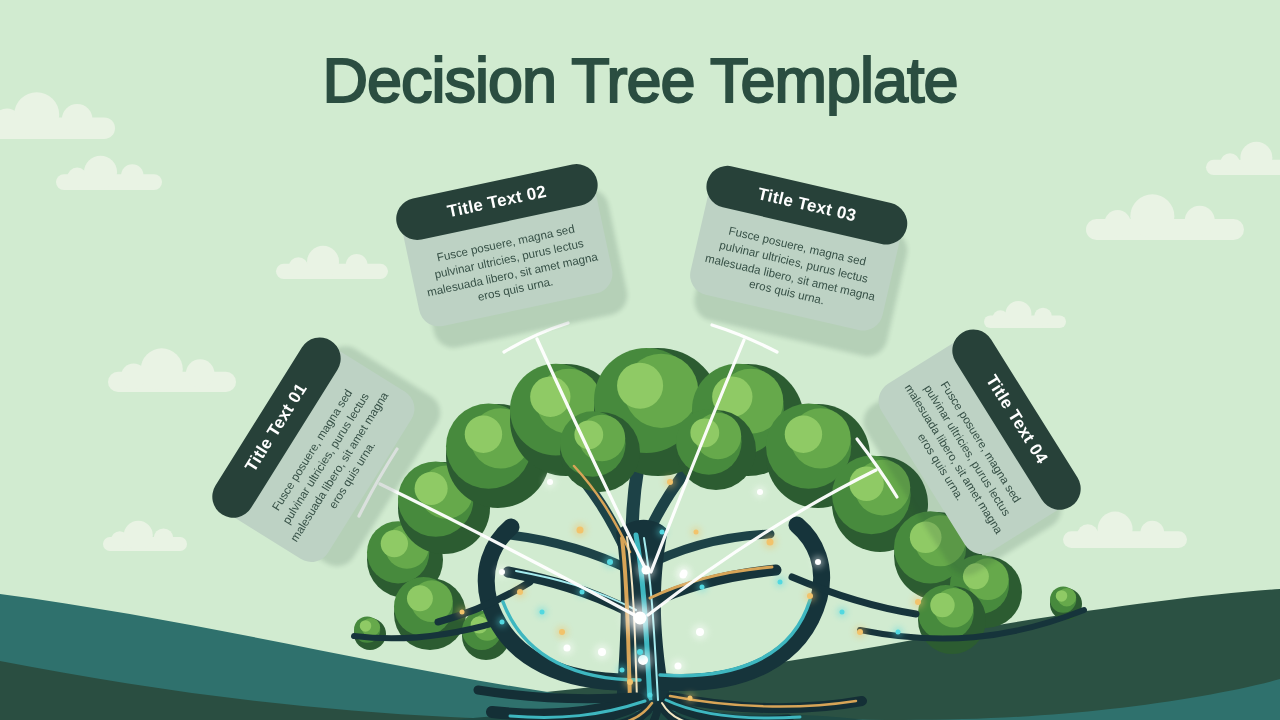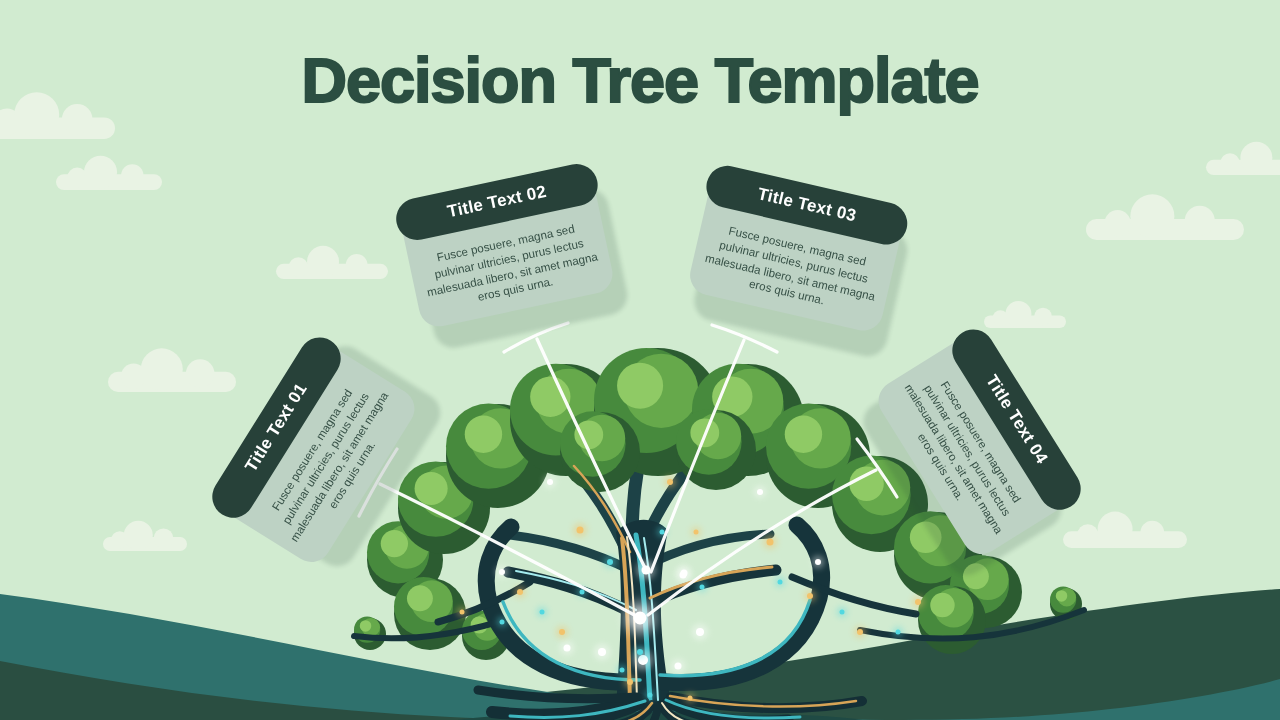--- a/index.html
+++ b/index.html
@@ -8,21 +8,21 @@
     background:#d1ebd0;
     font-family:"Liberation Sans", sans-serif;
   }
   .slide svg{position:absolute; display:block;}
   .bg-sky{left:0;top:0;}
   .hills{left:0;top:0;}
   .tree{left:340px;top:330px;}
   .connectors{left:0;top:0;}
   .title{
     position:absolute; left:0; top:44px; width:100%; margin:0;
-    text-align:center; font-size:63px; font-weight:bold; letter-spacing:-1px;
+    text-align:center; font-size:63px; font-weight:normal; letter-spacing:-1px;
     color:#2b4e41; -webkit-text-stroke:2px #2b4e41;
   }
   .card{
     position:absolute; width:197px; height:128px;
     background:#bdd2c4; border-radius:20px;
     box-shadow:10px 24px 4px rgba(38,70,58,0.16);
   }
   .card-header{
     position:absolute; top:-3px; left:-4px; right:-4px; height:42px;
     background:#274139; border-radius:24px;

